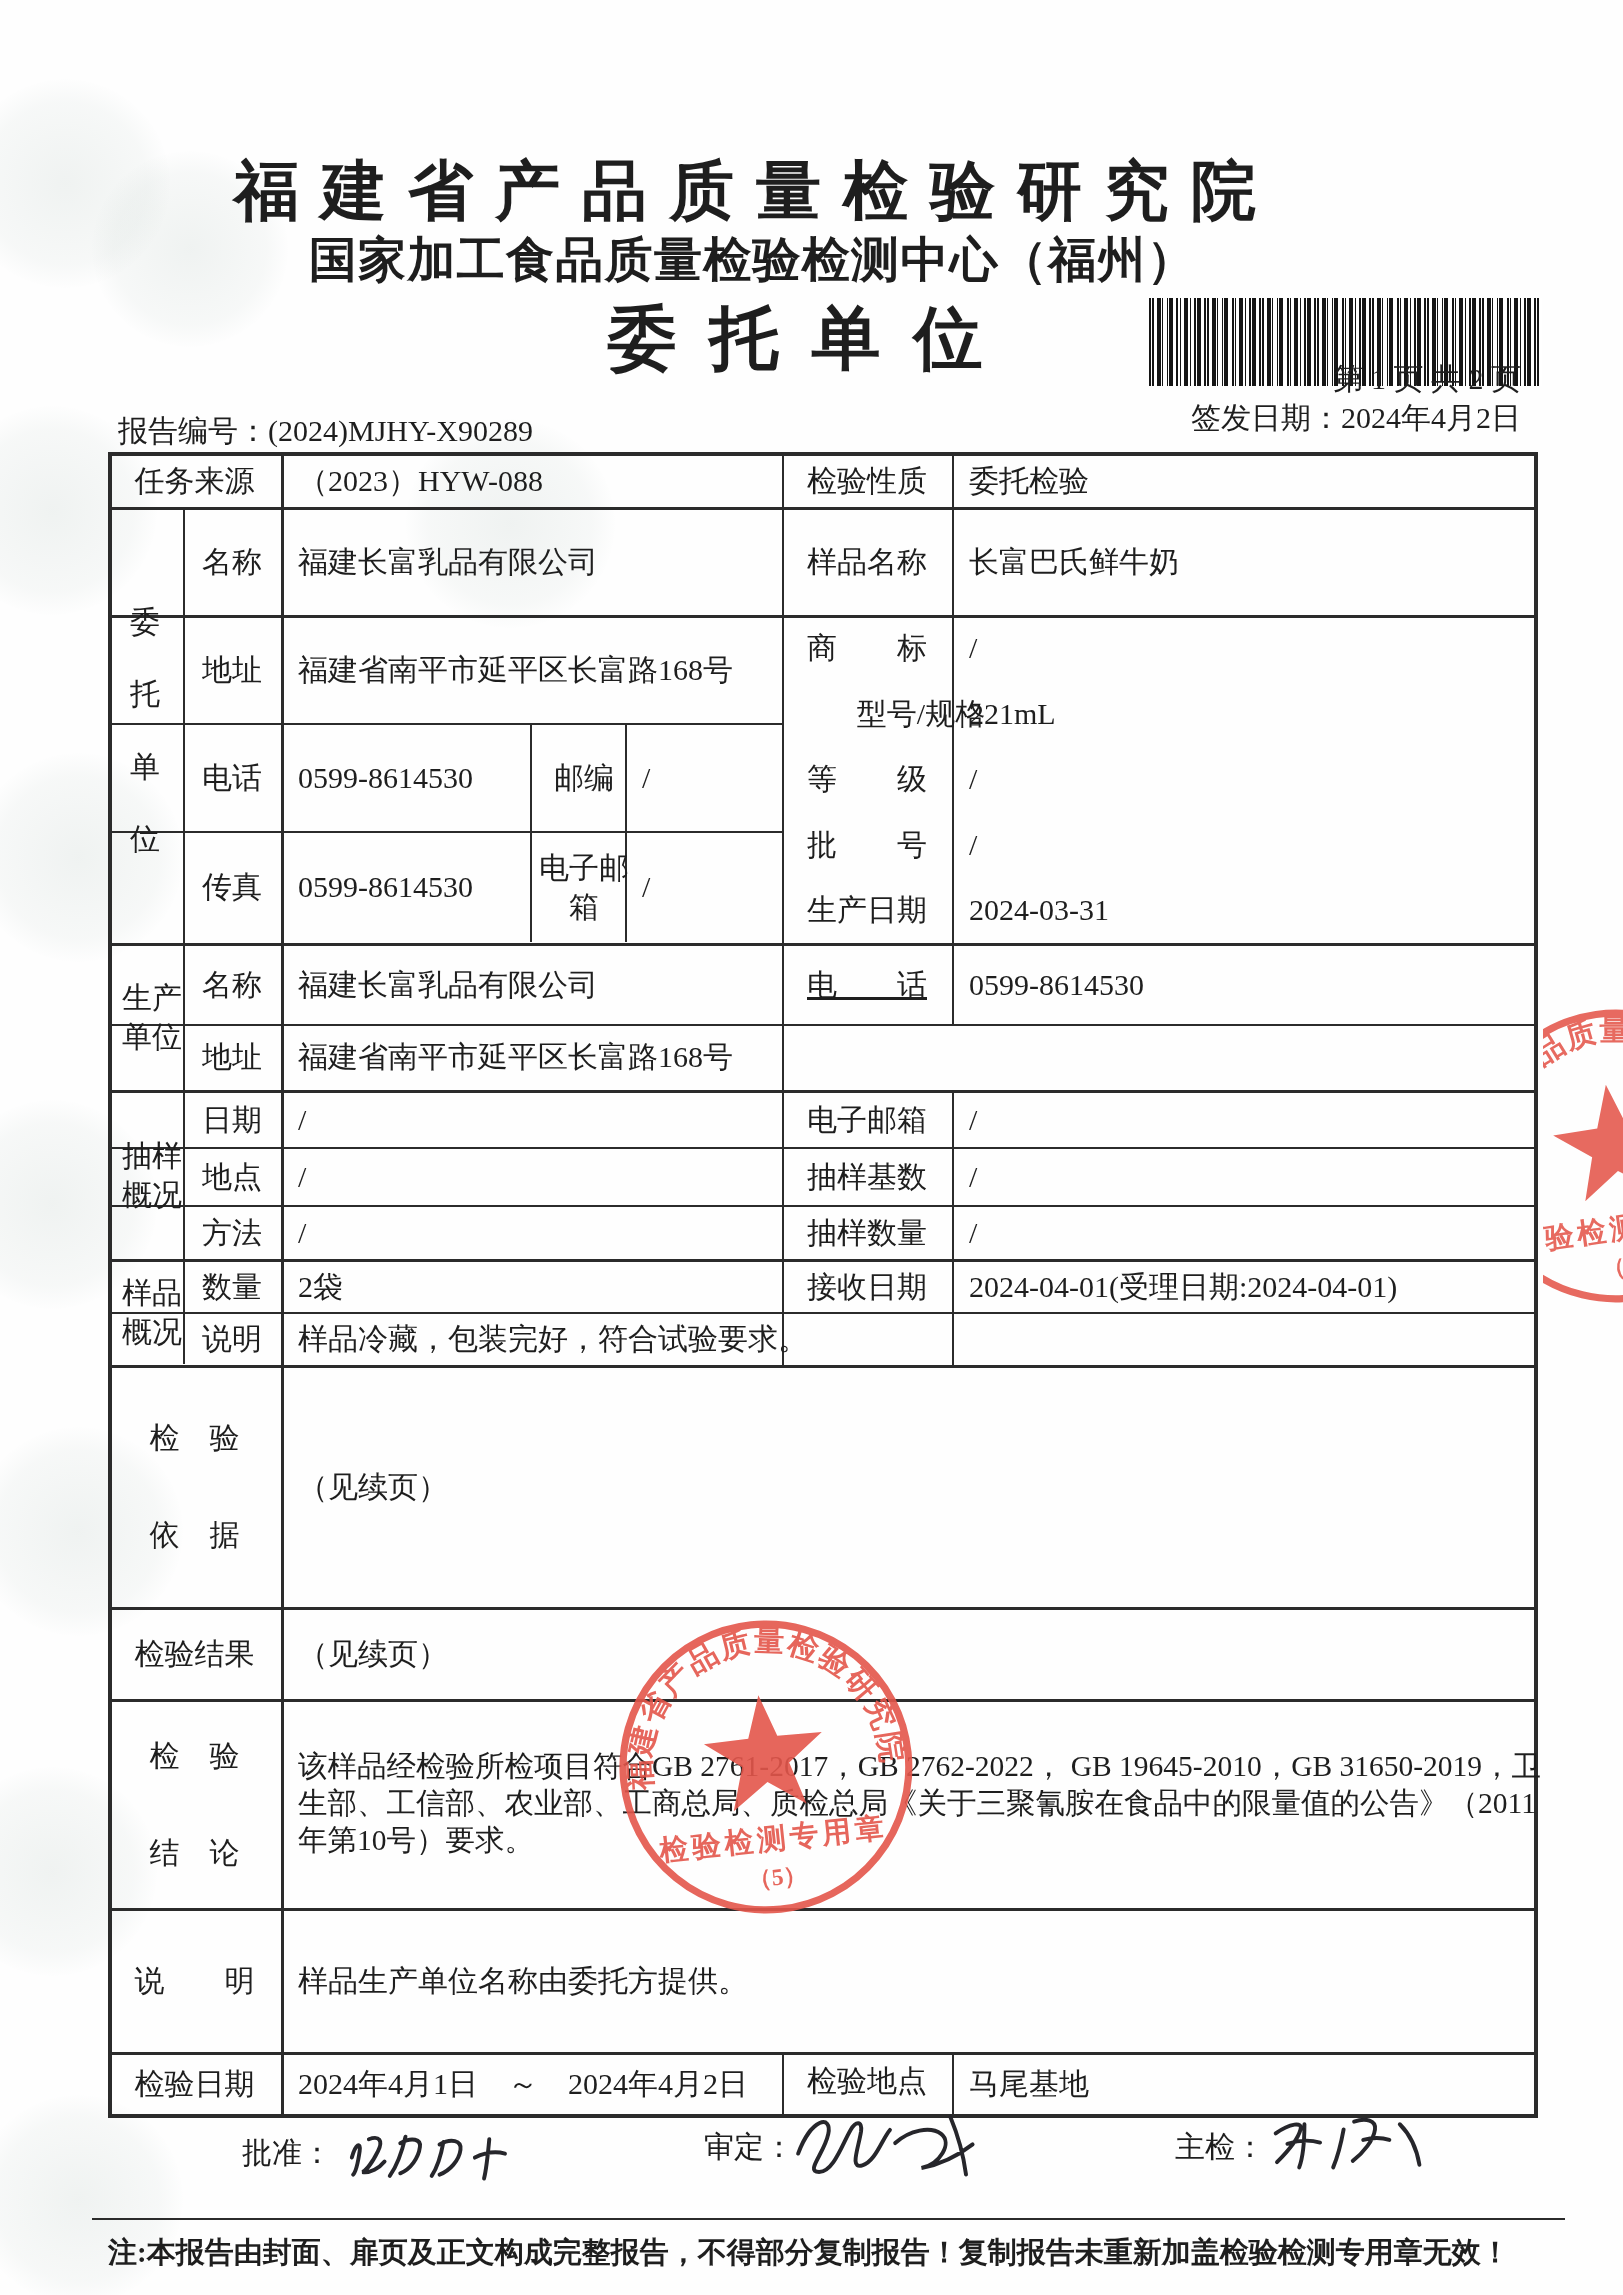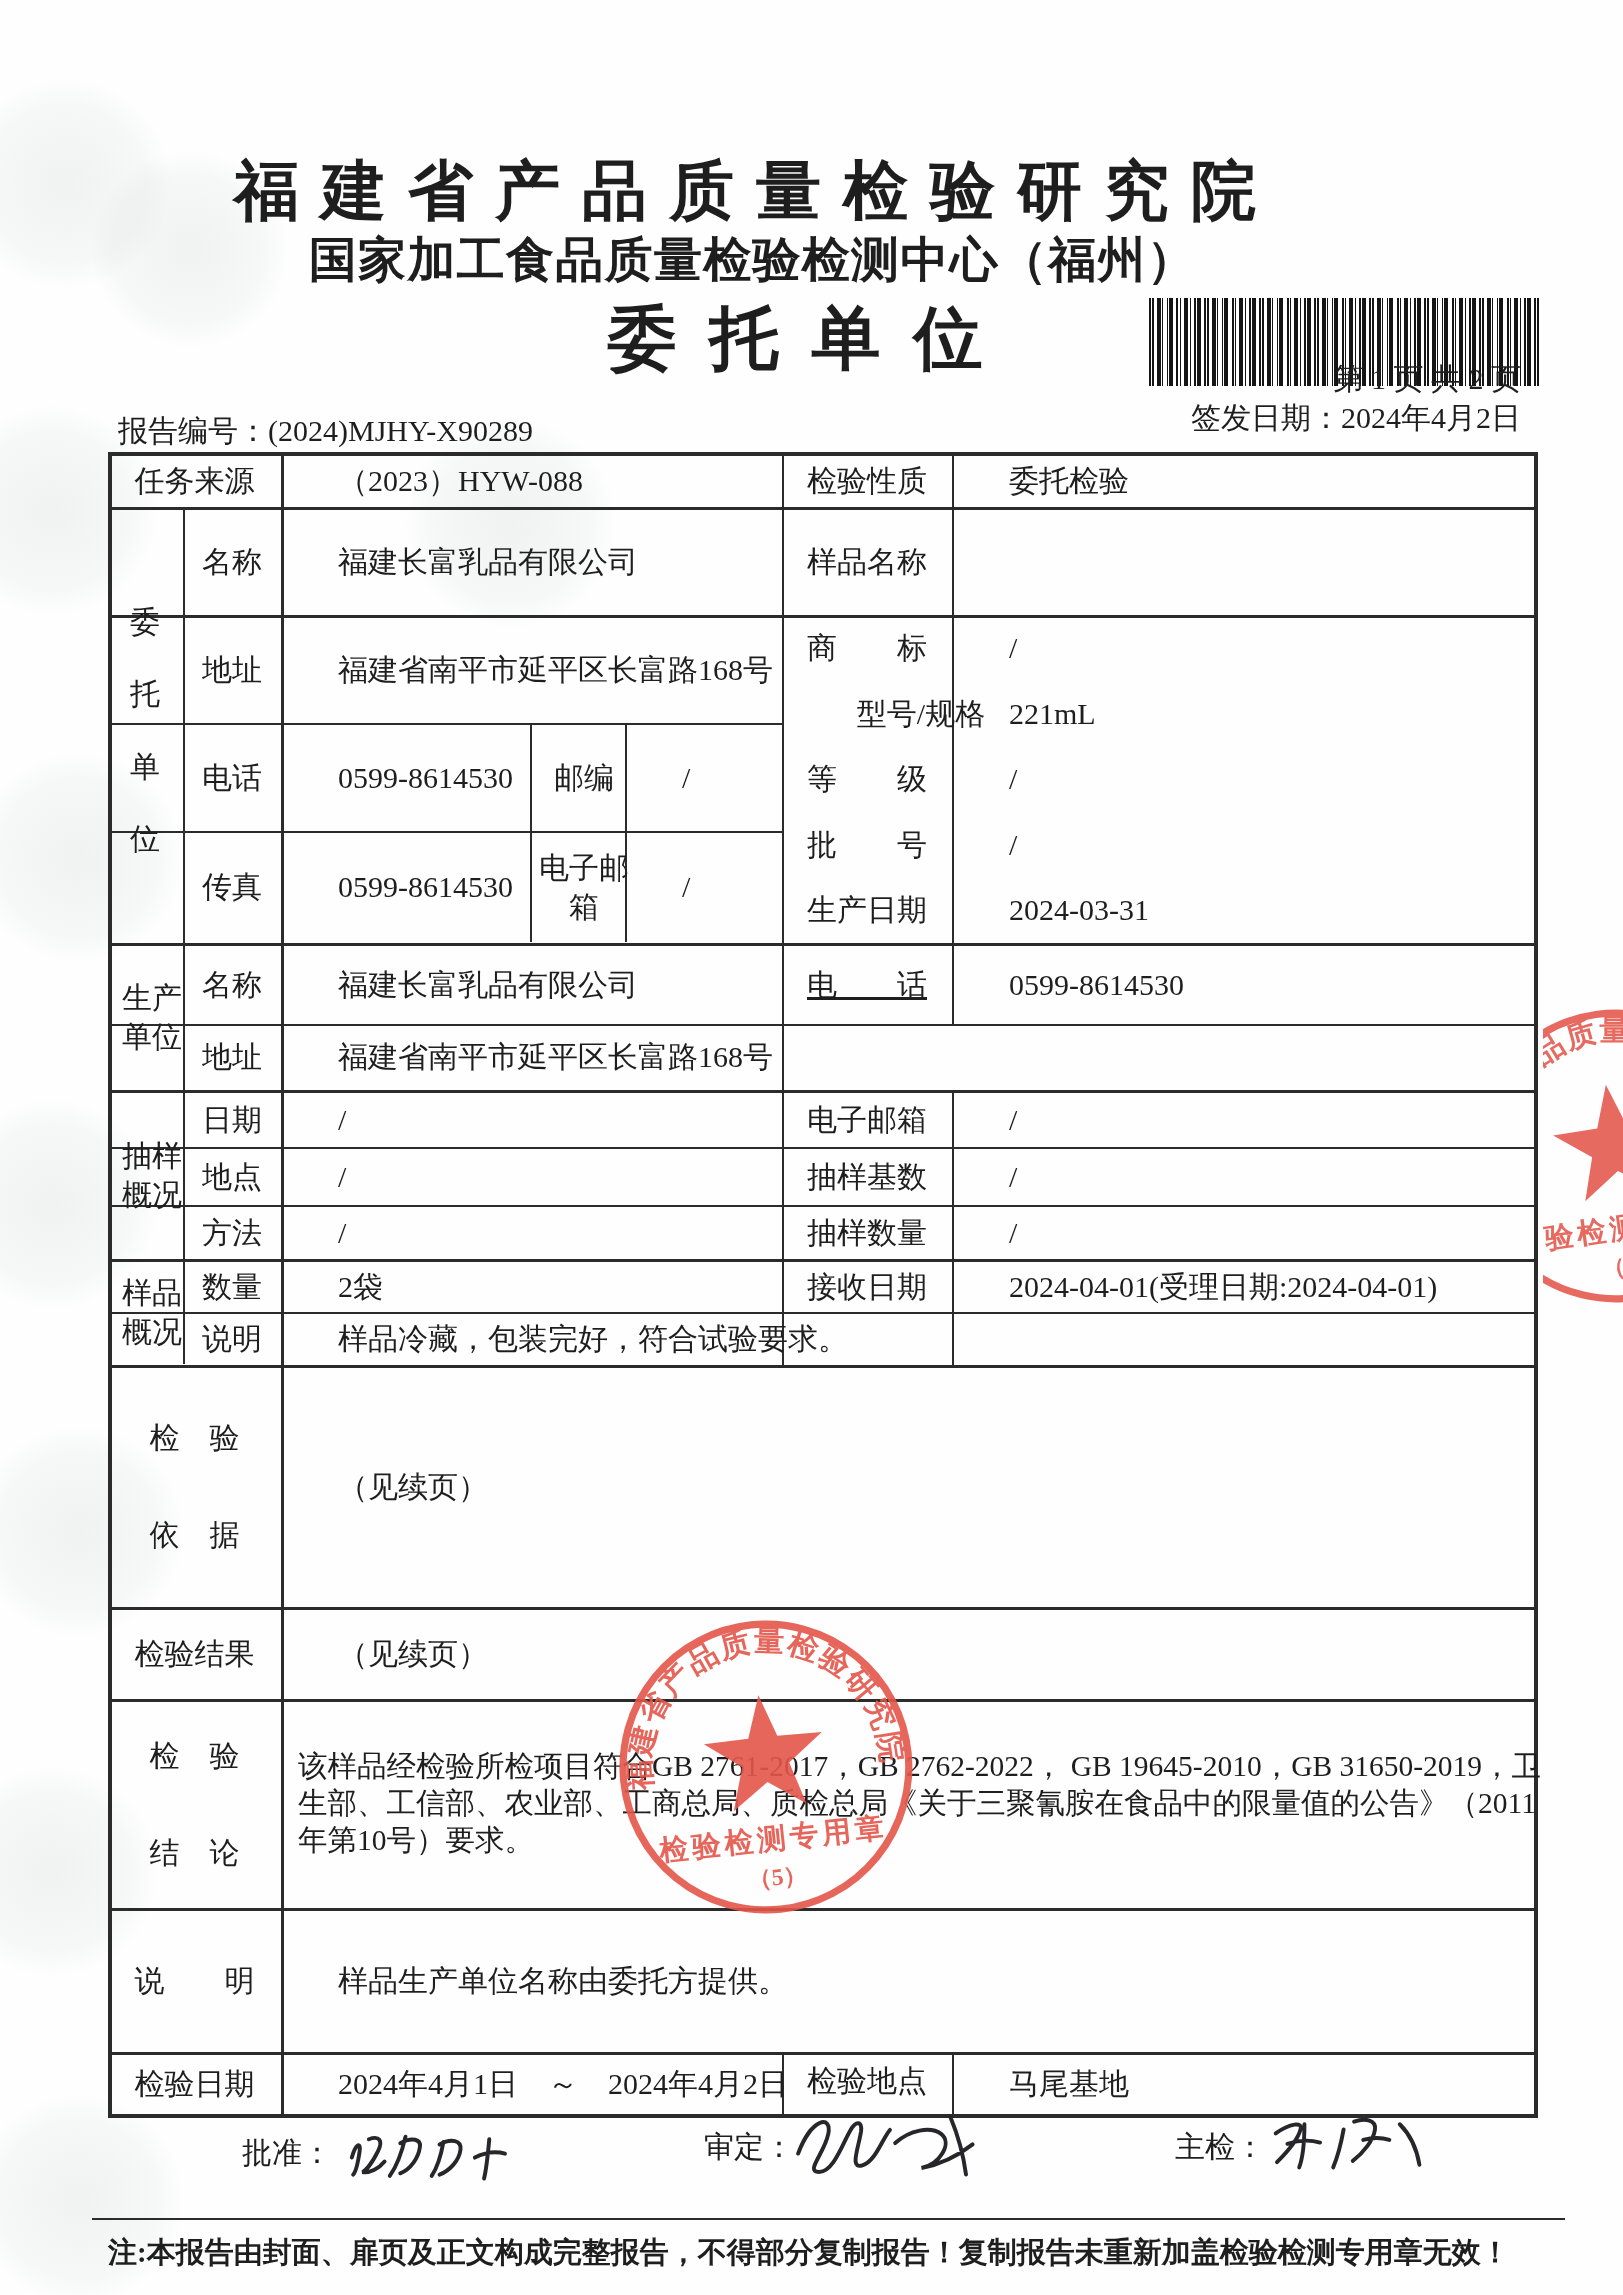--- a/index.html
+++ b/index.html
@@ -12,21 +12,21 @@
   .t2{position:absolute;left:0;top:228px;width:1505px;text-align:center;font-size:48px;font-weight:700;letter-spacing:1.3px;white-space:nowrap;}
   .t3{position:absolute;left:0;top:293px;width:1623px;text-align:center;font-size:69px;font-weight:700;letter-spacing:33px;white-space:nowrap;}
   .barcode{position:absolute;left:1149px;top:298px;width:393px;height:88px;
     background:repeating-linear-gradient(90deg,#151515 0 2px,#fff 2px 3.3px,#151515 3.3px 4.6px,#fff 4.6px 7.9px,#151515 7.9px 11.8px,#fff 11.8px 13px,#151515 13px 14.4px,#fff 14.4px 17.7px,#151515 17.7px 19px,#fff 19px 20px,#151515 20px 24px,#fff 24px 27.5px);}
   .meta{position:absolute;font-size:30px;white-space:nowrap;}
   
   .hl,.vl{position:absolute;background:#2b2b2b;}
   
   .cell{position:absolute;display:flex;align-items:center;font-size:30px;line-height:1.3;}
   .lab{justify-content:center;text-align:center;}
-  .val{padding-left:17px;margin-left:40px;}
+  .val{padding-left:17px;}
   .lab-spread{white-space:pre-line;line-height:97px;}
   .vgroup{writing-mode:vertical-rl;text-orientation:upright;letter-spacing:73px;padding-top:5.2px;}
   .wrap2{word-break:break-all;text-align:center;padding:0 6.5px;justify-content:center;}
   .para{padding:0 46px 0 17px;line-height:37px;font-size:29.5px;}
   
   .stamp{position:absolute;}
   .stamp svg text{font-family:"Liberation Serif","DejaVu Serif",serif;font-weight:700;}
   .clipR{position:absolute;left:1543px;top:992px;width:80px;height:331px;overflow:hidden;}
   
   .sig{position:absolute;}
@@ -95,20 +95,21 @@
   <div class="cell lab" style="left:108px;top:507px;width:75px;height:435px;">
       <span class="vgroup">委托单位</span>
     </div>
   <div class="cell lab wrap2" style="left:108px;top:943px;width:75px;height:147px;">生产单位</div>
   <div class="cell lab wrap2" style="left:108px;top:1090px;width:75px;height:169px;">抽样概况</div>
   <div class="cell lab wrap2" style="left:108px;top:1259px;width:75px;height:106px;">样品概况</div>
 
   <div class="cell lab" style="left:183px;top:507px;width:98px;height:108px;">名称</div>
   <div class="cell val" style="left:281px;top:507px;width:501px;height:108px;">福建长富乳品有限公司</div>
   <div class="cell lab" style="left:782px;top:507px;width:170px;height:108px;">样品名称</div>
+  <div class="cell val" style="left:952px;top:507px;width:582px;height:108px;">长富巴氏鲜牛奶</div>
 
   <div class="cell lab" style="left:183px;top:615px;width:98px;height:108px;">地址</div>
   <div class="cell val" style="left:281px;top:615px;width:501px;height:108px;">福建省南平市延平区长富路168号</div>
   <div class="cell lab" style="left:183px;top:723px;width:98px;height:108px;">电话</div>
   <div class="cell val" style="left:281px;top:723px;width:249px;height:108px;">0599-8614530</div>
   <div class="cell lab wrap2" style="left:530px;top:723px;width:95px;height:108px;">邮编</div>
   <div class="cell val" style="left:625px;top:723px;width:157px;height:108px;">/</div>
   <div class="cell lab" style="left:183px;top:831px;width:98px;height:111px;">传真</div>
   <div class="cell val" style="left:281px;top:831px;width:249px;height:111px;">0599-8614530</div>
   <div class="cell lab wrap2" style="left:530px;top:831px;width:95px;height:111px;">电子邮箱</div>

